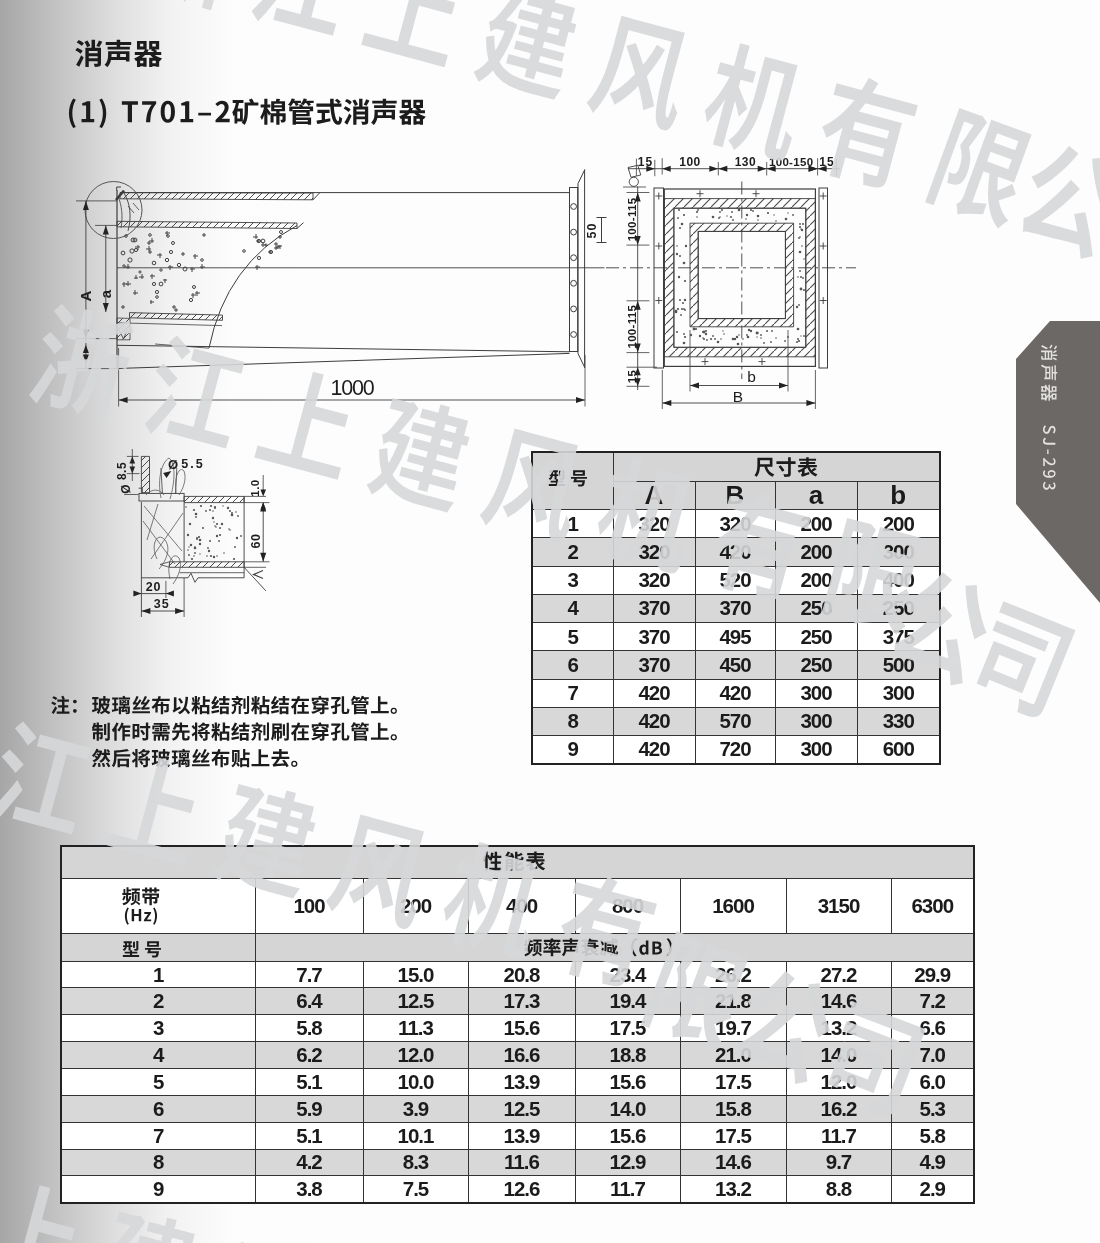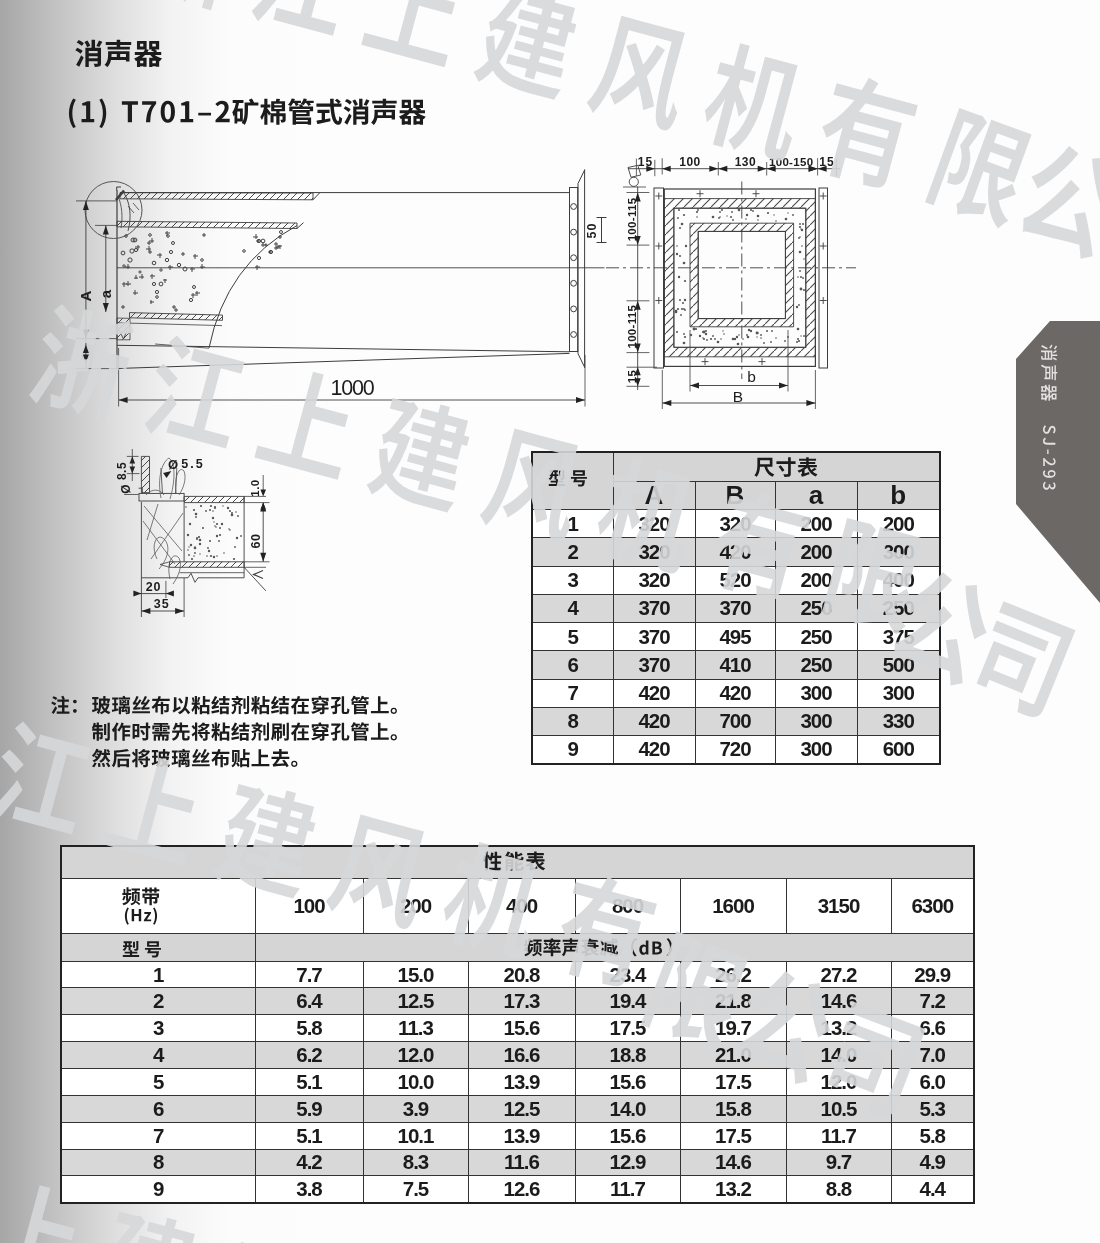--- a/index.html
+++ b/index.html
@@ -64,35 +64,35 @@
         <tr style="height:28.25px">
           <td style="background:#fff">5</td>
           <td style="background:#fff">370</td>
           <td style="background:#fff">495</td>
           <td style="background:#fff">250</td>
           <td style="background:#fff">375</td>
         </tr>
         <tr style="height:28.25px">
           <td style="background:#d8d8d8">6</td>
           <td style="background:#d8d8d8">370</td>
-          <td style="background:#d8d8d8">410</td>
+          <td style="background:#d8d8d8">450</td>
           <td style="background:#d8d8d8">250</td>
           <td style="background:#d8d8d8">500</td>
         </tr>
         <tr style="height:28.25px">
           <td style="background:#fff">7</td>
           <td style="background:#fff">420</td>
           <td style="background:#fff">420</td>
           <td style="background:#fff">300</td>
           <td style="background:#fff">300</td>
         </tr>
         <tr style="height:28.25px">
           <td style="background:#d8d8d8">8</td>
           <td style="background:#d8d8d8">420</td>
-          <td style="background:#d8d8d8">700</td>
+          <td style="background:#d8d8d8">570</td>
           <td style="background:#d8d8d8">300</td>
           <td style="background:#d8d8d8">330</td>
         </tr>
         <tr style="height:28.25px">
           <td style="background:#fff">9</td>
           <td style="background:#fff">420</td>
           <td style="background:#fff">720</td>
           <td style="background:#fff">300</td>
           <td style="background:#fff">600</td>
         </tr>
@@ -178,21 +178,21 @@
           <td style="background:#fff">12.0</td>
           <td style="background:#fff">6.0</td>
         </tr>
         <tr style="height:26.85px">
           <td style="background:#d8d8d8">6</td>
           <td style="background:#d8d8d8">5.9</td>
           <td style="background:#d8d8d8">3.9</td>
           <td style="background:#d8d8d8">12.5</td>
           <td style="background:#d8d8d8">14.0</td>
           <td style="background:#d8d8d8">15.8</td>
-          <td style="background:#d8d8d8">10.5</td>
+          <td style="background:#d8d8d8">16.2</td>
           <td style="background:#d8d8d8">5.3</td>
         </tr>
         <tr style="height:26.85px">
           <td style="background:#fff">7</td>
           <td style="background:#fff">5.1</td>
           <td style="background:#fff">10.1</td>
           <td style="background:#fff">13.9</td>
           <td style="background:#fff">15.6</td>
           <td style="background:#fff">17.5</td>
           <td style="background:#fff">11.7</td>
@@ -209,21 +209,21 @@
           <td style="background:#d8d8d8">4.9</td>
         </tr>
         <tr style="height:26.85px">
           <td style="background:#fff">9</td>
           <td style="background:#fff">3.8</td>
           <td style="background:#fff">7.5</td>
           <td style="background:#fff">12.6</td>
           <td style="background:#fff">11.7</td>
           <td style="background:#fff">13.2</td>
           <td style="background:#fff">8.8</td>
-          <td style="background:#fff">4.4</td>
+          <td style="background:#fff">2.9</td>
         </tr>
       </tbody>
     </table>
 <svg id="ovl" width="1100" height="1243" viewBox="0 0 1100 1243">
 <defs>
         <path id="a8d34" d="M630 -850H742V-329H630ZM689 -665H970V-554H689ZM538 -70H883V41H538ZM479 -380H940V85H830V-269H584V90H479ZM204 -640H306V-365Q306 -307 298 -245Q290 -183 268 -122Q247 -61 206 -6Q165 49 97 91Q87 75 65 52Q44 29 27 15Q88 -19 124 -65Q159 -111 176 -163Q193 -215 198 -267Q204 -319 204 -365ZM266 -117 347 -168Q366 -141 387 -110Q408 -78 428 -49Q447 -19 458 4L371 62Q360 39 342 8Q324 -23 304 -56Q284 -89 266 -117ZM67 -800H448V-184H347V-693H163V-179H67Z"></path>
         <path id="a5668" d="M227 -708V-618H338V-708ZM120 -809H452V-517H120ZM648 -708V-618H769V-708ZM540 -809H885V-517H540ZM45 -431H956V-327H45ZM175 -37H395V66H175ZM592 -37H828V66H592ZM641 -405Q675 -360 729 -321Q783 -282 850 -252Q916 -223 987 -204Q974 -193 960 -176Q945 -159 932 -141Q919 -123 911 -108Q837 -132 768 -170Q699 -208 641 -258Q583 -308 541 -365ZM120 -227H452V84H337V-124H230V90H120ZM541 -227H885V84H769V-124H651V90H541ZM408 -531 527 -508Q488 -428 428 -355Q368 -282 284 -221Q199 -160 84 -112Q78 -126 67 -144Q56 -162 43 -179Q31 -196 20 -206Q125 -245 202 -297Q279 -349 330 -409Q380 -469 408 -531ZM606 -482 666 -540Q704 -527 748 -505Q791 -483 816 -462L752 -399Q729 -419 687 -443Q644 -467 606 -482Z"></path>
         <path id="a4ee5" d="M358 -690 461 -746Q490 -712 519 -670Q548 -629 572 -590Q596 -550 611 -518L501 -452Q489 -484 465 -526Q442 -568 414 -611Q386 -654 358 -690ZM632 -206 728 -274Q771 -232 820 -182Q868 -132 912 -83Q955 -34 981 6L875 85Q851 46 810 -5Q770 -56 722 -109Q675 -161 632 -206ZM741 -807 870 -801Q861 -626 837 -485Q814 -345 767 -236Q720 -127 641 -45Q563 36 446 94Q438 81 422 61Q405 41 386 21Q368 1 354 -11Q467 -57 540 -128Q613 -199 655 -296Q697 -394 716 -521Q736 -648 741 -807ZM135 7 110 -117 149 -158 465 -317Q470 -291 479 -257Q489 -223 496 -203Q410 -158 351 -126Q292 -93 253 -71Q215 -49 192 -35Q169 -21 156 -11Q143 -1 135 7ZM135 7Q130 -7 118 -26Q106 -44 93 -61Q80 -79 69 -89Q83 -99 100 -115Q118 -132 131 -154Q143 -177 143 -204V-781H275V-134Q275 -134 260 -124Q246 -114 226 -98Q205 -82 184 -63Q163 -44 149 -26Q135 -7 135 7Z"></path>
         <path id="a8868" d="M99 -777H908V-676H99ZM149 -623H869V-528H149ZM56 -472H942V-370H56ZM437 -850H558V-391H437ZM420 -446 525 -398Q486 -352 438 -309Q389 -266 333 -229Q277 -191 218 -161Q159 -130 99 -108Q91 -122 77 -140Q64 -158 49 -176Q34 -193 21 -205Q78 -223 135 -248Q193 -274 247 -306Q300 -337 345 -373Q389 -409 420 -446ZM589 -410Q619 -321 672 -247Q724 -173 801 -120Q877 -67 977 -39Q964 -27 949 -8Q934 10 921 30Q908 49 898 66Q791 29 711 -34Q631 -97 575 -185Q519 -273 481 -384ZM830 -351 930 -277Q875 -237 814 -198Q753 -160 702 -134L625 -198Q658 -218 696 -244Q733 -270 769 -298Q804 -326 830 -351ZM235 89 223 -14 272 -53 577 -137Q579 -112 586 -80Q592 -49 597 -30Q490 2 424 22Q357 43 320 55Q283 67 264 74Q246 82 235 89ZM235 89Q232 74 224 54Q215 34 205 14Q195 -5 185 -17Q202 -27 219 -46Q236 -65 236 -97V-275H361V-15Q361 -15 348 -8Q336 -1 317 11Q298 23 279 36Q261 50 248 64Q235 77 235 89Z"></path>
         <path id="a7136" d="M514 -653H947V-540H514ZM746 -612Q763 -533 791 -464Q819 -395 863 -342Q906 -288 967 -257Q954 -245 939 -227Q924 -210 910 -191Q897 -172 888 -156Q821 -198 774 -263Q727 -328 697 -411Q667 -495 648 -594ZM243 -567 296 -634Q321 -623 349 -608Q376 -593 401 -577Q426 -561 443 -548L388 -473Q373 -487 349 -504Q324 -521 297 -538Q269 -555 243 -567ZM766 -791 853 -838Q880 -809 907 -772Q934 -736 947 -707L856 -655Q844 -682 818 -721Q792 -760 766 -791ZM145 -446 210 -508Q236 -493 264 -474Q293 -455 318 -436Q343 -417 358 -400L290 -332Q275 -348 251 -369Q227 -389 199 -410Q171 -430 145 -446ZM243 -859 357 -830Q330 -760 292 -687Q253 -615 205 -551Q157 -486 101 -438Q87 -455 63 -478Q39 -501 21 -514Q73 -556 116 -614Q159 -672 192 -736Q224 -800 243 -859ZM428 -766H451L472 -770L547 -741Q517 -589 458 -475Q399 -362 317 -285Q234 -207 133 -163Q125 -176 110 -194Q95 -212 79 -229Q63 -245 49 -255Q147 -294 224 -359Q301 -424 354 -520Q406 -615 428 -743ZM273 -766H469V-672H208ZM647 -835H761V-630Q761 -567 751 -501Q740 -435 711 -371Q682 -307 626 -249Q569 -192 477 -143Q463 -163 439 -187Q415 -211 394 -227Q477 -270 528 -320Q578 -370 604 -423Q630 -476 639 -529Q647 -582 647 -632ZM326 -111 438 -124Q448 -78 455 -25Q462 28 463 65L345 82Q345 58 343 24Q341 -9 337 -44Q333 -80 326 -111ZM530 -113 641 -132Q654 -103 666 -69Q678 -35 687 -3Q696 29 700 55L582 78Q577 41 562 -13Q547 -67 530 -113ZM734 -115 841 -159Q864 -130 888 -93Q913 -57 934 -22Q955 13 967 41L854 92Q843 65 824 29Q804 -7 780 -45Q757 -83 734 -115ZM151 -151 265 -121Q241 -67 207 -8Q173 51 142 93L28 46Q49 22 71 -10Q93 -43 114 -79Q135 -116 151 -151Z"></path>

